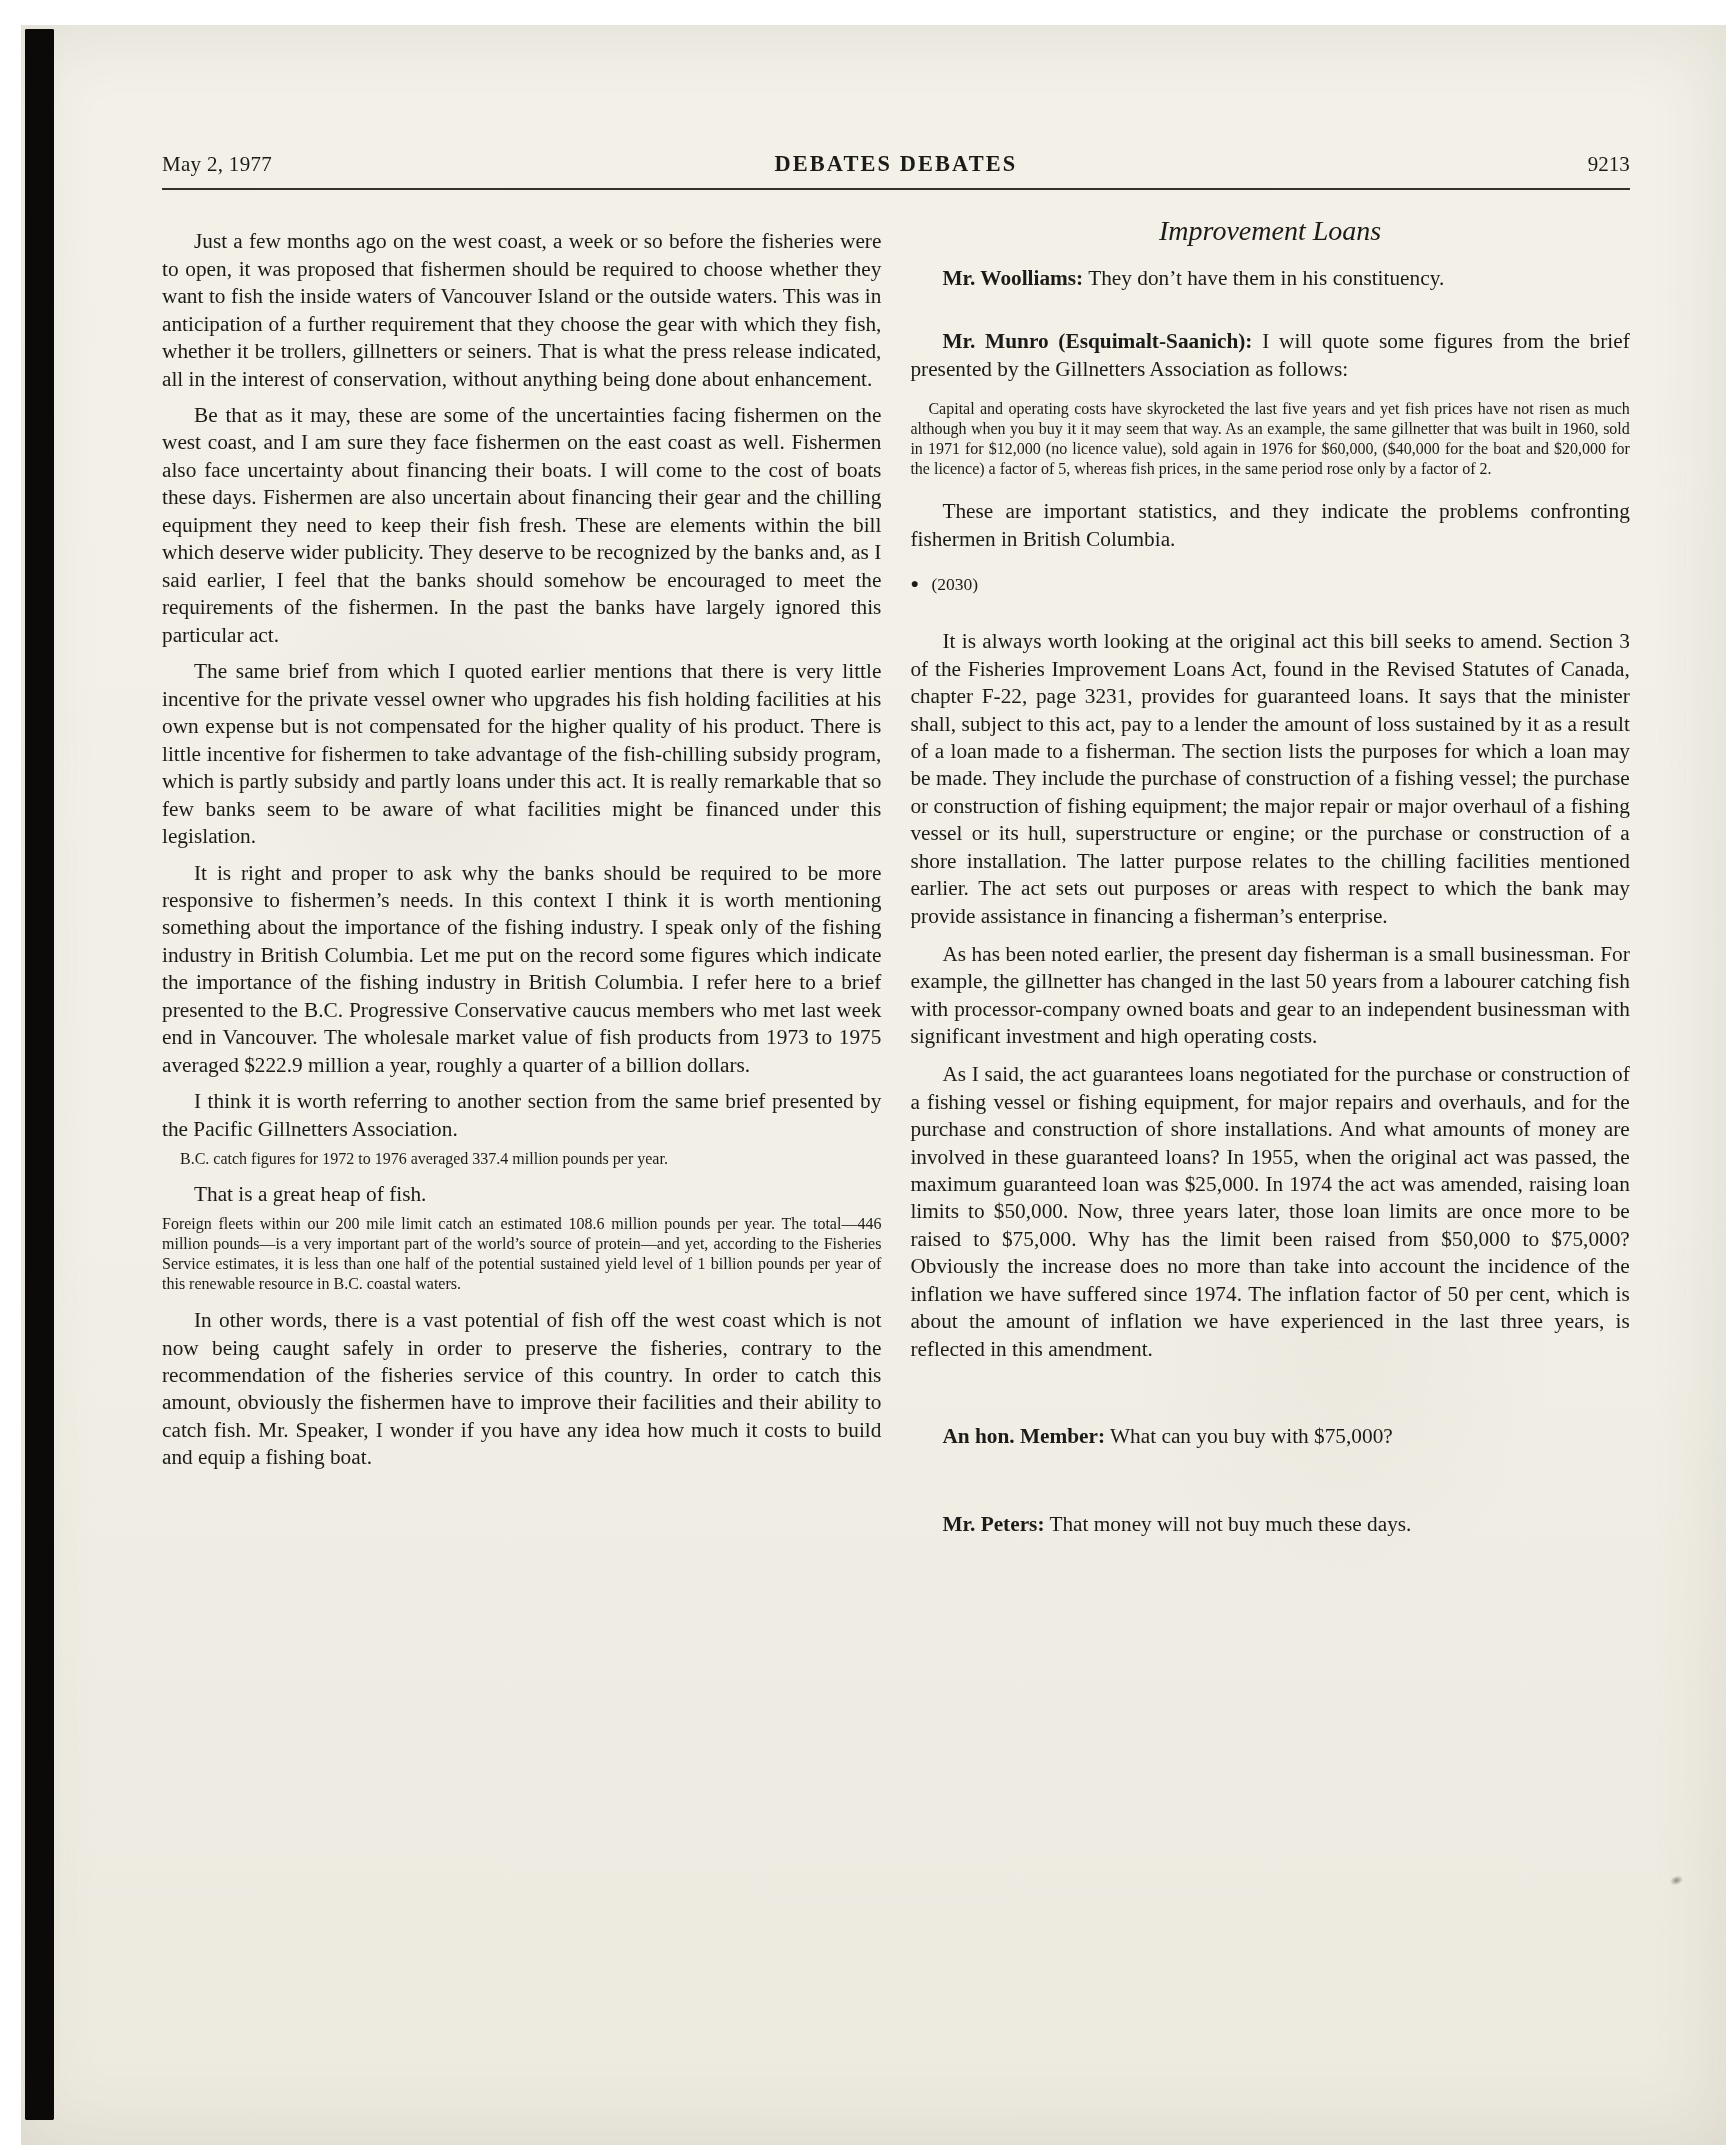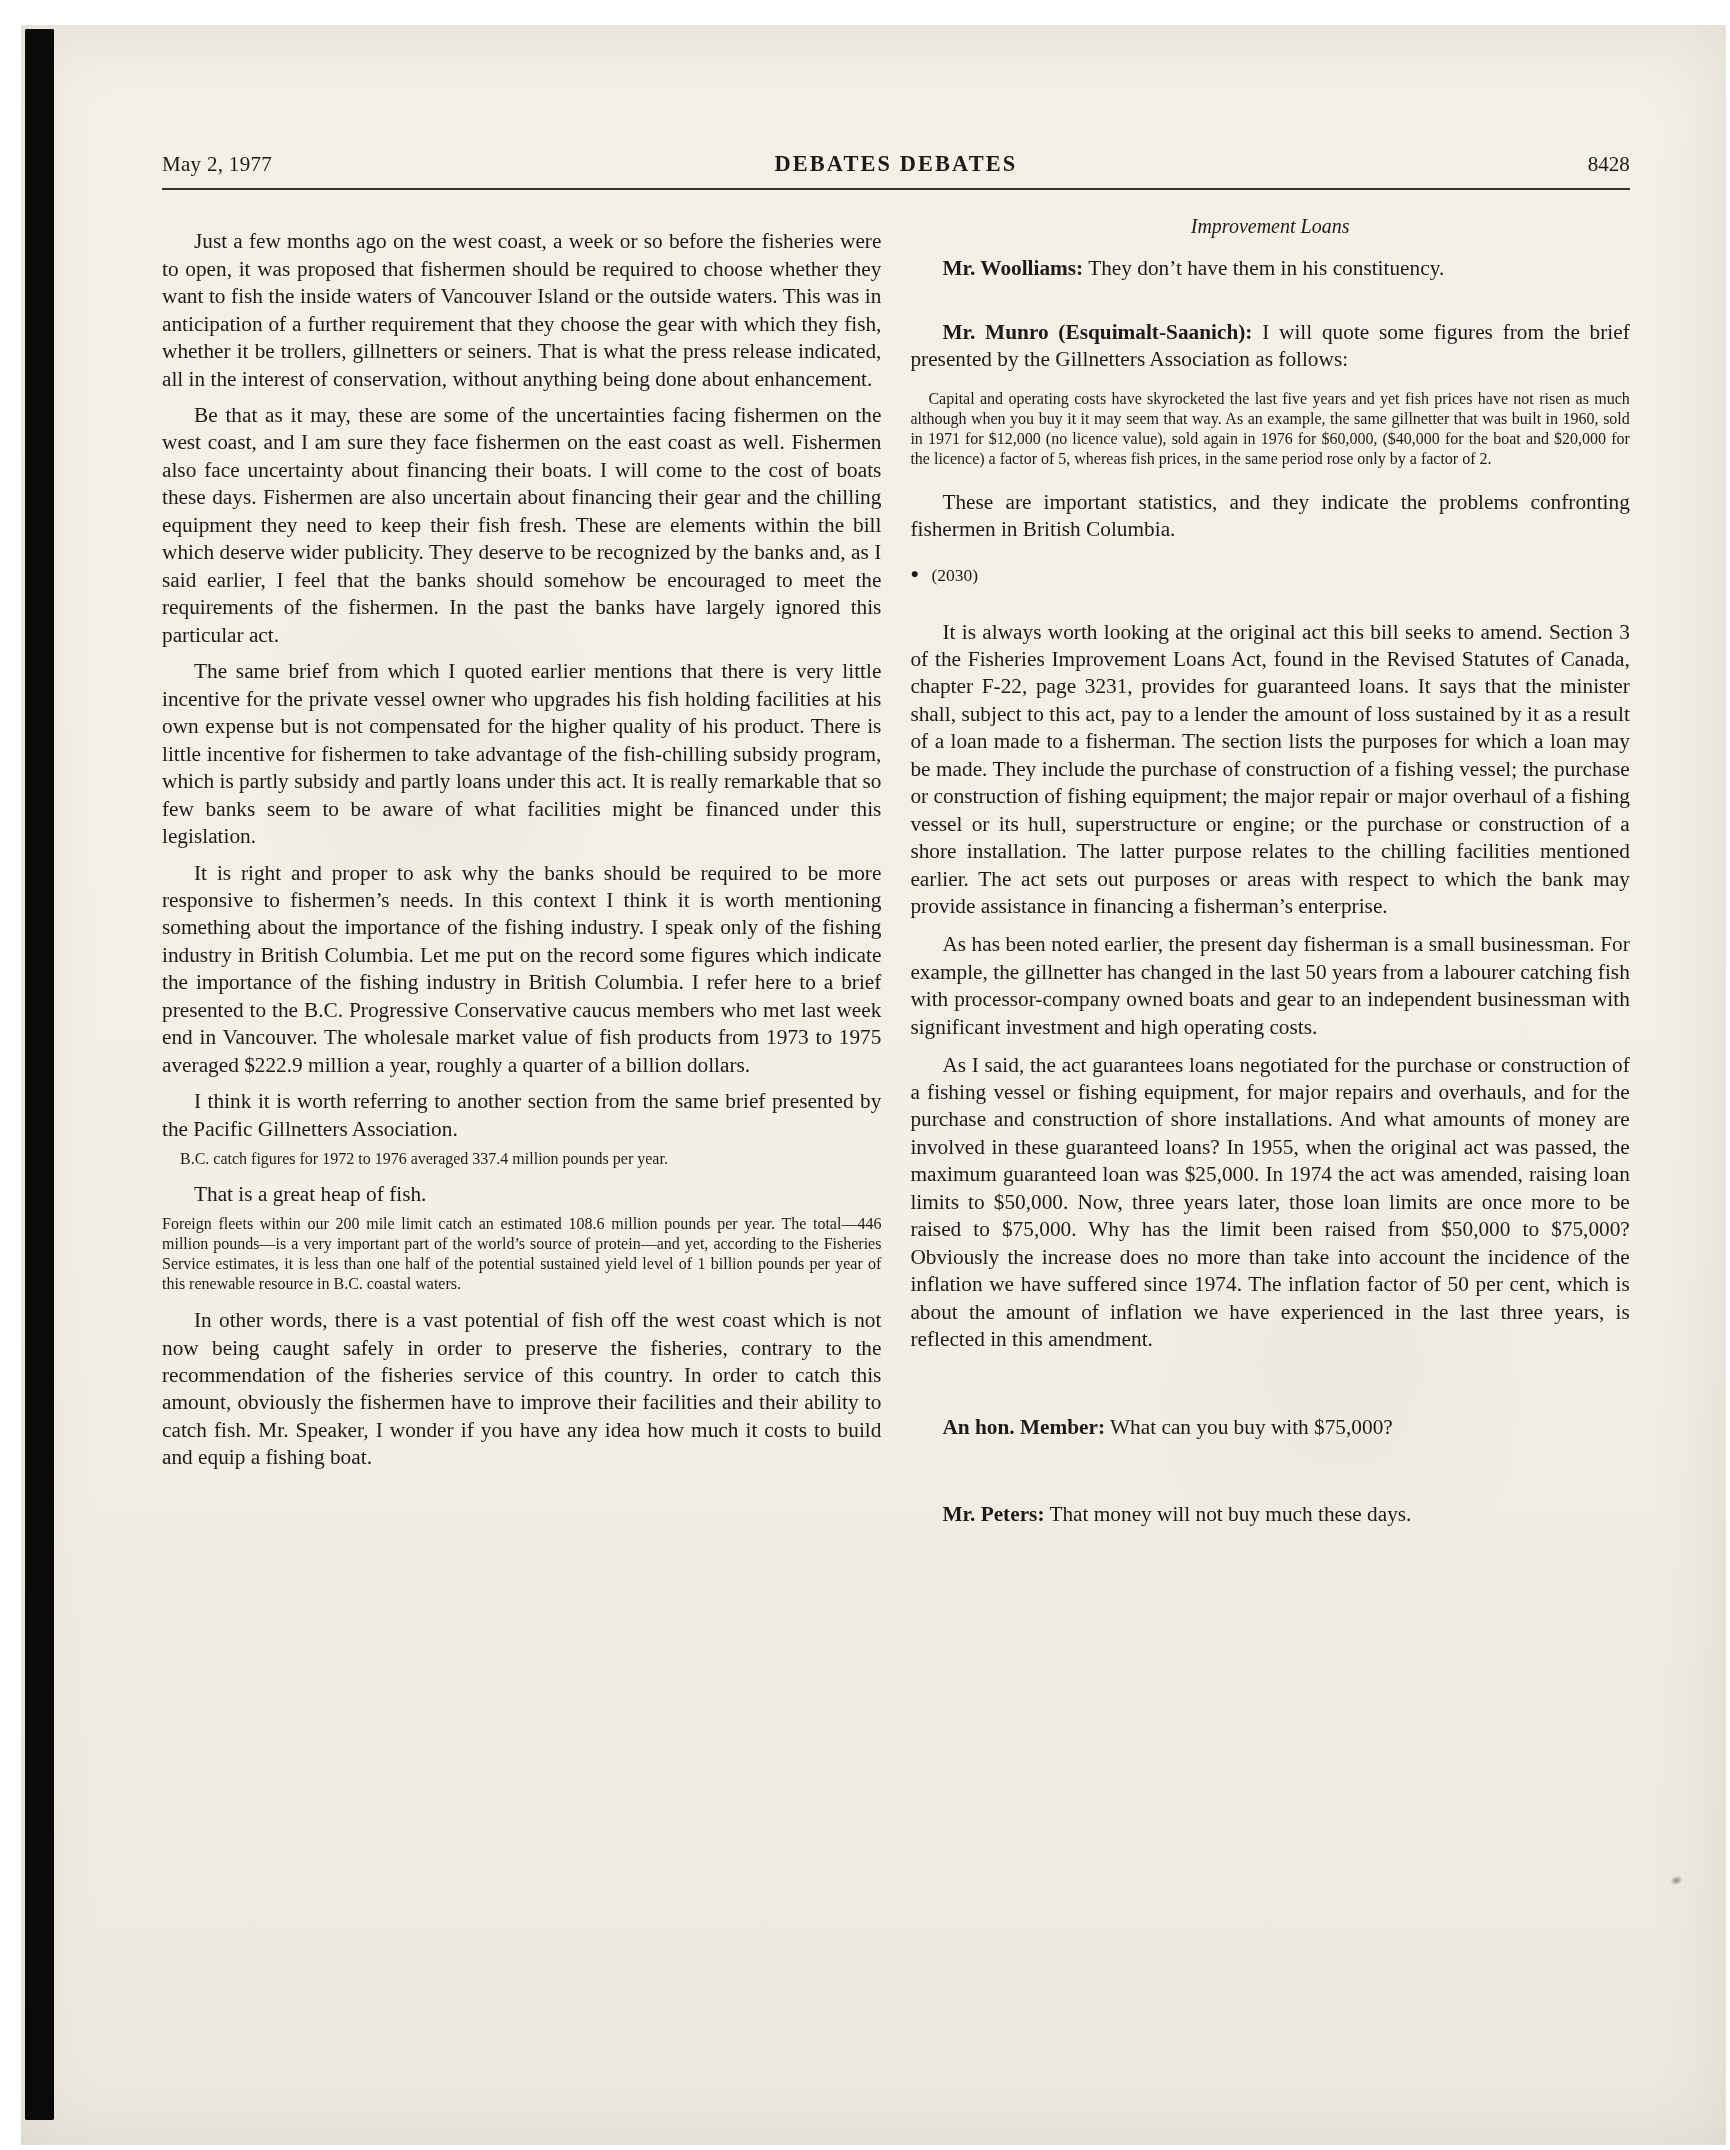--- a/index.html
+++ b/index.html
@@ -95,21 +95,21 @@
   }
   .small-print.indented { text-indent: 18px; }
   .speech {
     font-size: 21.3px;
     line-height: 1.29;
     text-align: justify;
     text-indent: 32px;
   }
   .speech .speaker { font-weight: bold; }
   .section-title {
-    font-size: 20px;
+    font-size: 28px;
     font-style: italic;
     font-weight: normal;
     text-align: center;
     margin: 0 0 17px 0;
     line-height: 1.2;
   }
   .time-marker {
     margin: 21px 0 33px 0;
     font-size: 17.5px;
     text-indent: 0;
@@ -138,21 +138,21 @@
   <div class="binding-strip"></div>
   <div class="stain s1"></div>
   <div class="stain s2"></div>
   <div class="speck"></div>
 
   <div class="content">
 
     <header class="page-header">
       <div class="hdr-date">May 2, 1977</div>
       <div class="hdr-title">DEBATES DEBATES</div>
-      <div class="hdr-page">8428</div>
+      <div class="hdr-page">9213</div>
     </header>
 
     <div class="cols">
 
       <section class="col">
         <p class="para m-gap-top">Just a few months ago on the west coast, a week or so before the fisheries were to open, it was proposed that fishermen should be required to choose whether they want to fish the inside waters of Vancouver Island or the outside waters. This was in anticipation of a further requirement that they choose the gear with which they fish, whether it be trollers, gillnetters or seiners. That is what the press release indicated, all in the interest of conservation, without anything being done about enhancement.</p>
         <p class="para">Be that as it may, these are some of the uncertainties facing fishermen on the west coast, and I am sure they face fishermen on the east coast as well. Fishermen also face uncertainty about financing their boats. I will come to the cost of boats these days. Fishermen are also uncertain about financing their gear and the chilling equipment they need to keep their fish fresh. These are elements within the bill which deserve wider publicity. They deserve to be recognized by the banks and, as I said earlier, I feel that the banks should somehow be encouraged to meet the requirements of the fishermen. In the past the banks have largely ignored this particular act.</p>
         <p class="para">The same brief from which I quoted earlier mentions that there is very little incentive for the private vessel owner who upgrades his fish holding facilities at his own expense but is not compensated for the higher quality of his product. There is little incentive for fishermen to take advantage of the fish-chilling subsidy program, which is partly subsidy and partly loans under this act. It is really remarkable that so few banks seem to be aware of what facilities might be financed under this legislation.</p>
         <p class="para">It is right and proper to ask why the banks should be required to be more responsive to fishermen’s needs. In this context I think it is worth mentioning something about the importance of the fishing industry. I speak only of the fishing industry in British Columbia. Let me put on the record some figures which indicate the importance of the fishing industry in British Columbia. I refer here to a brief presented to the B.C. Progressive Conservative caucus members who met last week end in Vancouver. The wholesale market value of fish products from 1973 to 1975 averaged $222.9 million a year, roughly a quarter of a billion dollars.</p>
         <p class="para m-tight">I think it is worth referring to another section from the same brief presented by the Pacific Gillnetters Association.</p>

